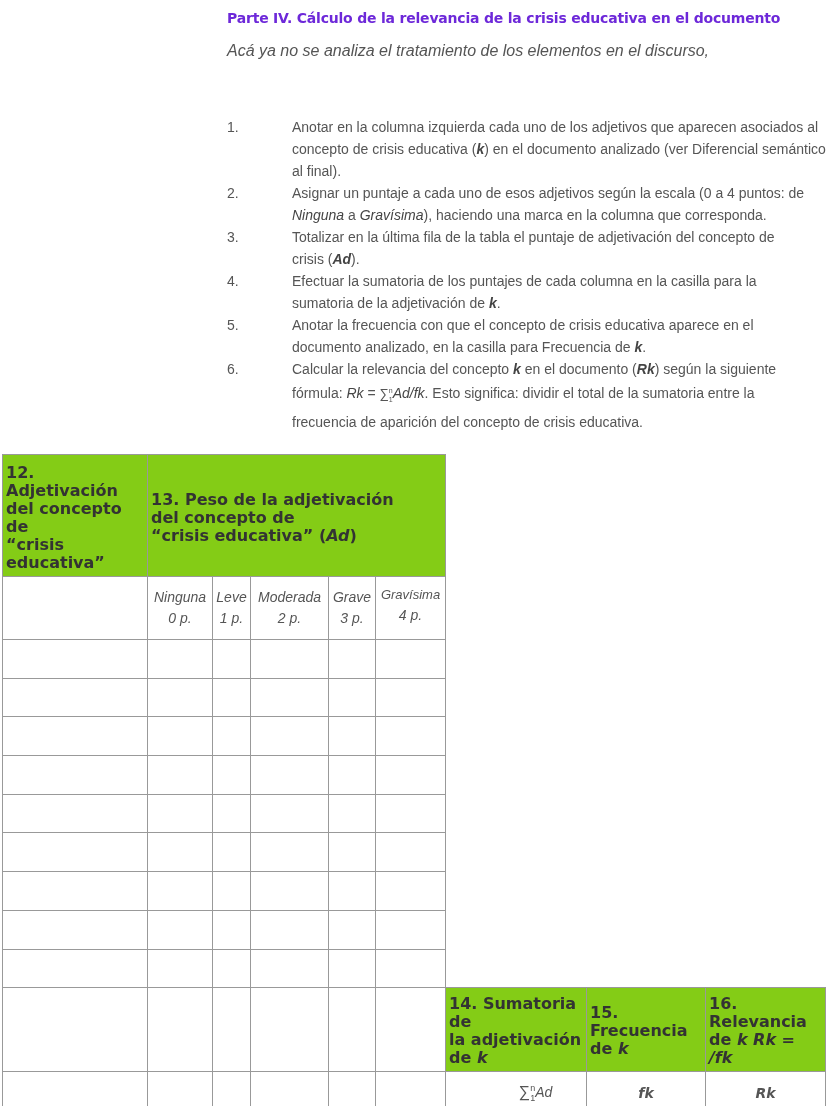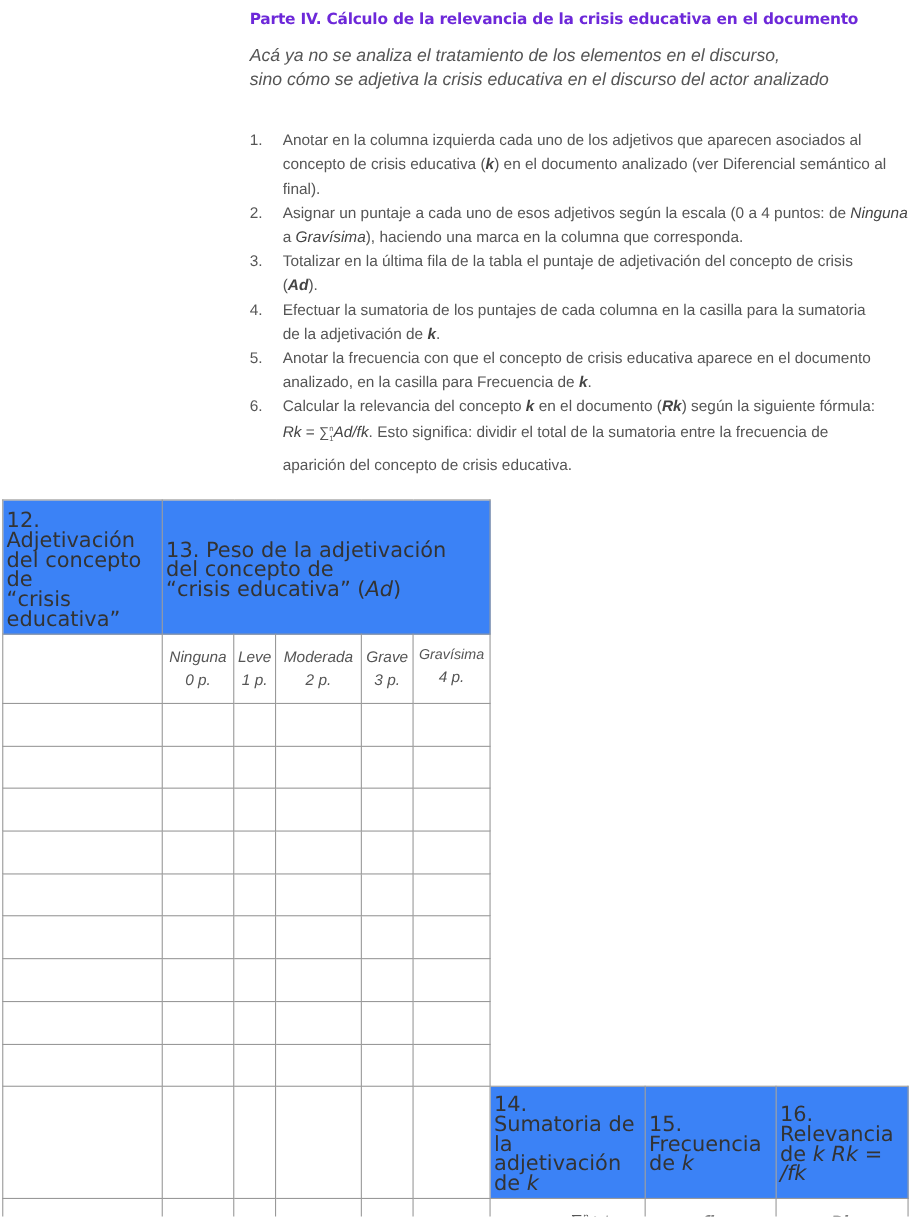--- a/index.html
+++ b/index.html
@@ -20,38 +20,38 @@
   }
   .subtitle div { white-space: nowrap; }
   .steps {
     position: absolute; left: 227px; top: 116px; width: 600px;
     font-family: "Liberation Sans", sans-serif;
     font-size: 14px; color: #555555; line-height: 22px;
     margin: 0; padding: 0; list-style: none;
   }
   .step { display: flex; }
   .step .num { width: 30px; flex: none; }
-  .step .txt { flex: 1; }
+  .step .txt { flex: 1; margin-left: 35px; }
   .steps i, .steps b { color: #444; }
   .sigma { font-size: 13px; }
   .sigma sup, .sigma sub { font-size: 7px; }
 
   table.grid {
     position: absolute; left: 2px; top: 454px;
     border-collapse: collapse; table-layout: fixed;
     font-family: "DejaVu Sans", sans-serif;
   }
   table.grid td {
     border: 1.5px solid #999999; padding: 0; vertical-align: middle;
     box-sizing: border-box;
   }
   td.nob { border: none !important; }
   td.hdr {
-    background: #3b82f6; color: #333333; font-weight: normal;
-    font-size: 19px; line-height: 18px; vertical-align: top;
+    background: #84cc16; color: #333333; font-weight: bold;
+    font-size: 16px; line-height: 18px; vertical-align: top;
     padding: 9px 3px 4px 3px !important;
   }
   td.scale {
     font-family: "Liberation Sans", sans-serif;
     font-style: italic; font-size: 14px; color: #555555;
     text-align: center; line-height: 21px;
   }
   td.scale .lbl, td.scale .pts { display: block; }
   td.last-g .lbl { font-size: 13px; margin-top: -6px; }
   td.formula {
@@ -66,21 +66,20 @@
   .sum-sym { font-family: "Liberation Sans", sans-serif; font-style: italic; color: #555; margin-left: 39px; }
   .sum-sym .s { font-style: normal; font-size: 16px; }
   .sum-sym sup, .sum-sym sub { font-size: 9px; font-style: normal; }
 </style>
 </head>
 <body>
 
 <div class="title">Parte IV. Cálculo de la relevancia de la crisis educativa en el documento</div>
 <div class="subtitle">
   <div>Acá ya no se analiza el tratamiento de los elementos en el discurso,</div>
-  <div>sino cómo se adjetiva la crisis educativa en el discurso del actor analizado</div>
 </div>
 
 <ol class="steps">
   <li class="step">
     <span class="num">1.</span>
     <span class="txt"><span>Anotar en la columna izquierda cada uno de los adjetivos que aparecen asociados al concepto de crisis educativa (</span><b><i>k</i></b><span>) en el documento analizado (ver Diferencial semántico al final).</span></span>
   </li>
   <li class="step">
     <span class="num">2.</span>
     <span class="txt"><span>Asignar un puntaje a cada uno de esos adjetivos según la escala (0 a 4 puntos: de </span><i>Ninguna</i><span> a </span><i>Gravísima</i><span>), haciendo una marca en la columna que corresponda.</span></span>

